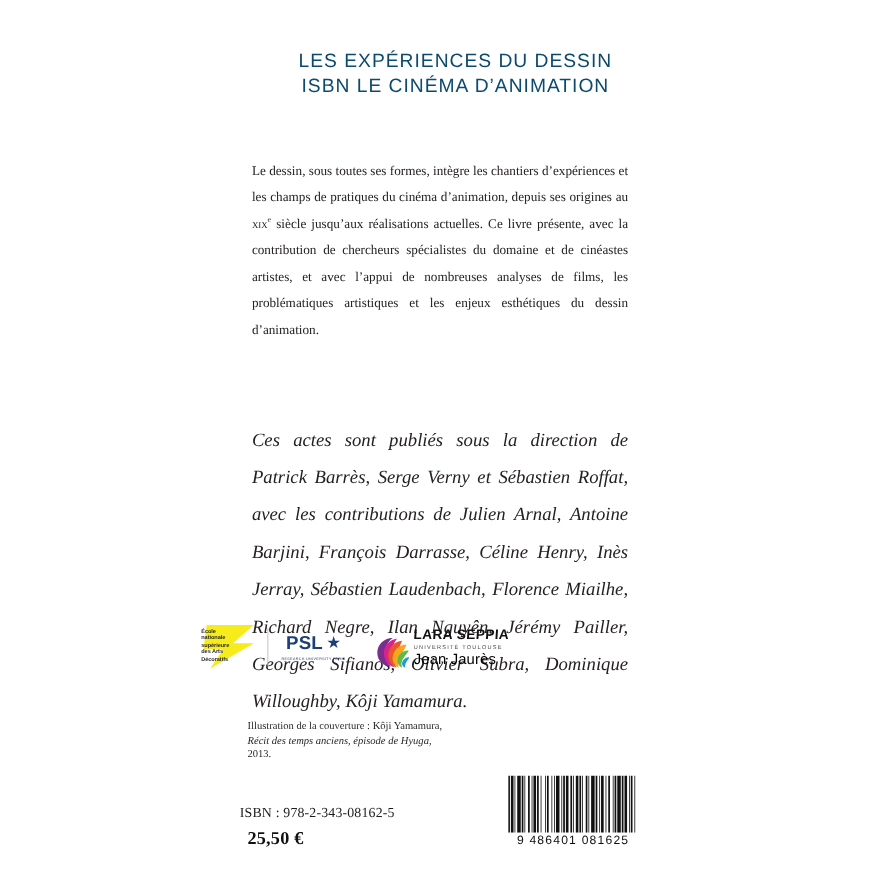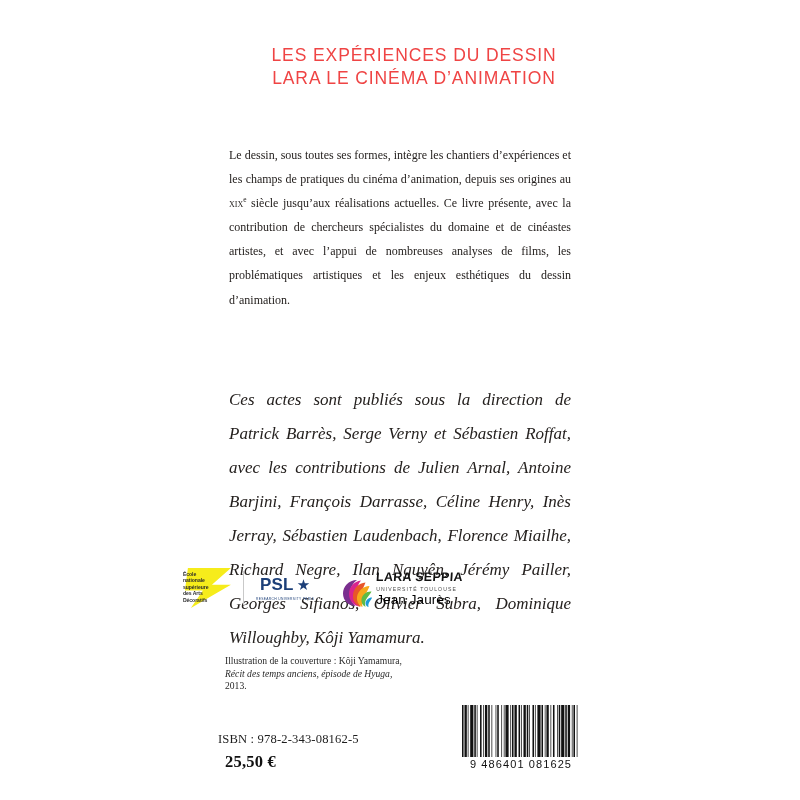--- a/index.html
+++ b/index.html
@@ -25,21 +25,21 @@
   
   .title-block {
     position: absolute;
     top: 44px;
     left: 0;
     width: 800px;
     text-align: center;
   }
   .title-line {
     font-family: "Liberation Sans", sans-serif;
-    color: #ef4444;
+    color: #0c4a6e;
     font-size: 17.5px;
     letter-spacing: 0.9px;
     line-height: 23px;
     font-weight: 400;
     padding-left: 28px;
   }
 
   
   .blurb {
     position: absolute;
@@ -251,21 +251,21 @@
     white-space: nowrap;
   }
 </style>
 </head>
 <body>
 
 <div class="page">
 
   <div class="title-block">
     <div class="title-line">LES EXPÉRIENCES DU DESSIN</div>
-    <div class="title-line">LARA LE CINÉMA D’ANIMATION</div>
+    <div class="title-line">ISBN LE CINÉMA D’ANIMATION</div>
   </div>
 
   <p class="blurb"><span>Le dessin, sous toutes ses formes, intègre les chantiers d’expériences et les champs de pratiques du cinéma d’animation, depuis ses origines au </span><span class="sc">XIX</span><sup>e</sup><span> siècle jusqu’aux réalisations actuelles. Ce livre présente, avec la contribution de chercheurs spécialistes du domaine et de cinéastes artistes, et avec l’appui de nombreuses analyses de films, les problématiques artistiques et les enjeux esthétiques du dessin d’animation.</span></p>
 
   <p class="contributors">Ces actes sont publiés sous la direction de Patrick Barrès, Serge Verny et Sébastien Roffat, avec les contributions de Julien Arnal, Antoine Barjini, François Darrasse, Céline Henry, Inès Jerray, Sébastien Laudenbach, Florence Miailhe, Richard Negre, Ilan Nguyên, Jérémy Pailler, Georges Sifianos, Olivier Subra, Dominique Willoughby, Kôji Yamamura.</p>
 
   <div class="logo-row">
 
     <div class="logo-ensad">
       <div class="bolt"></div>

